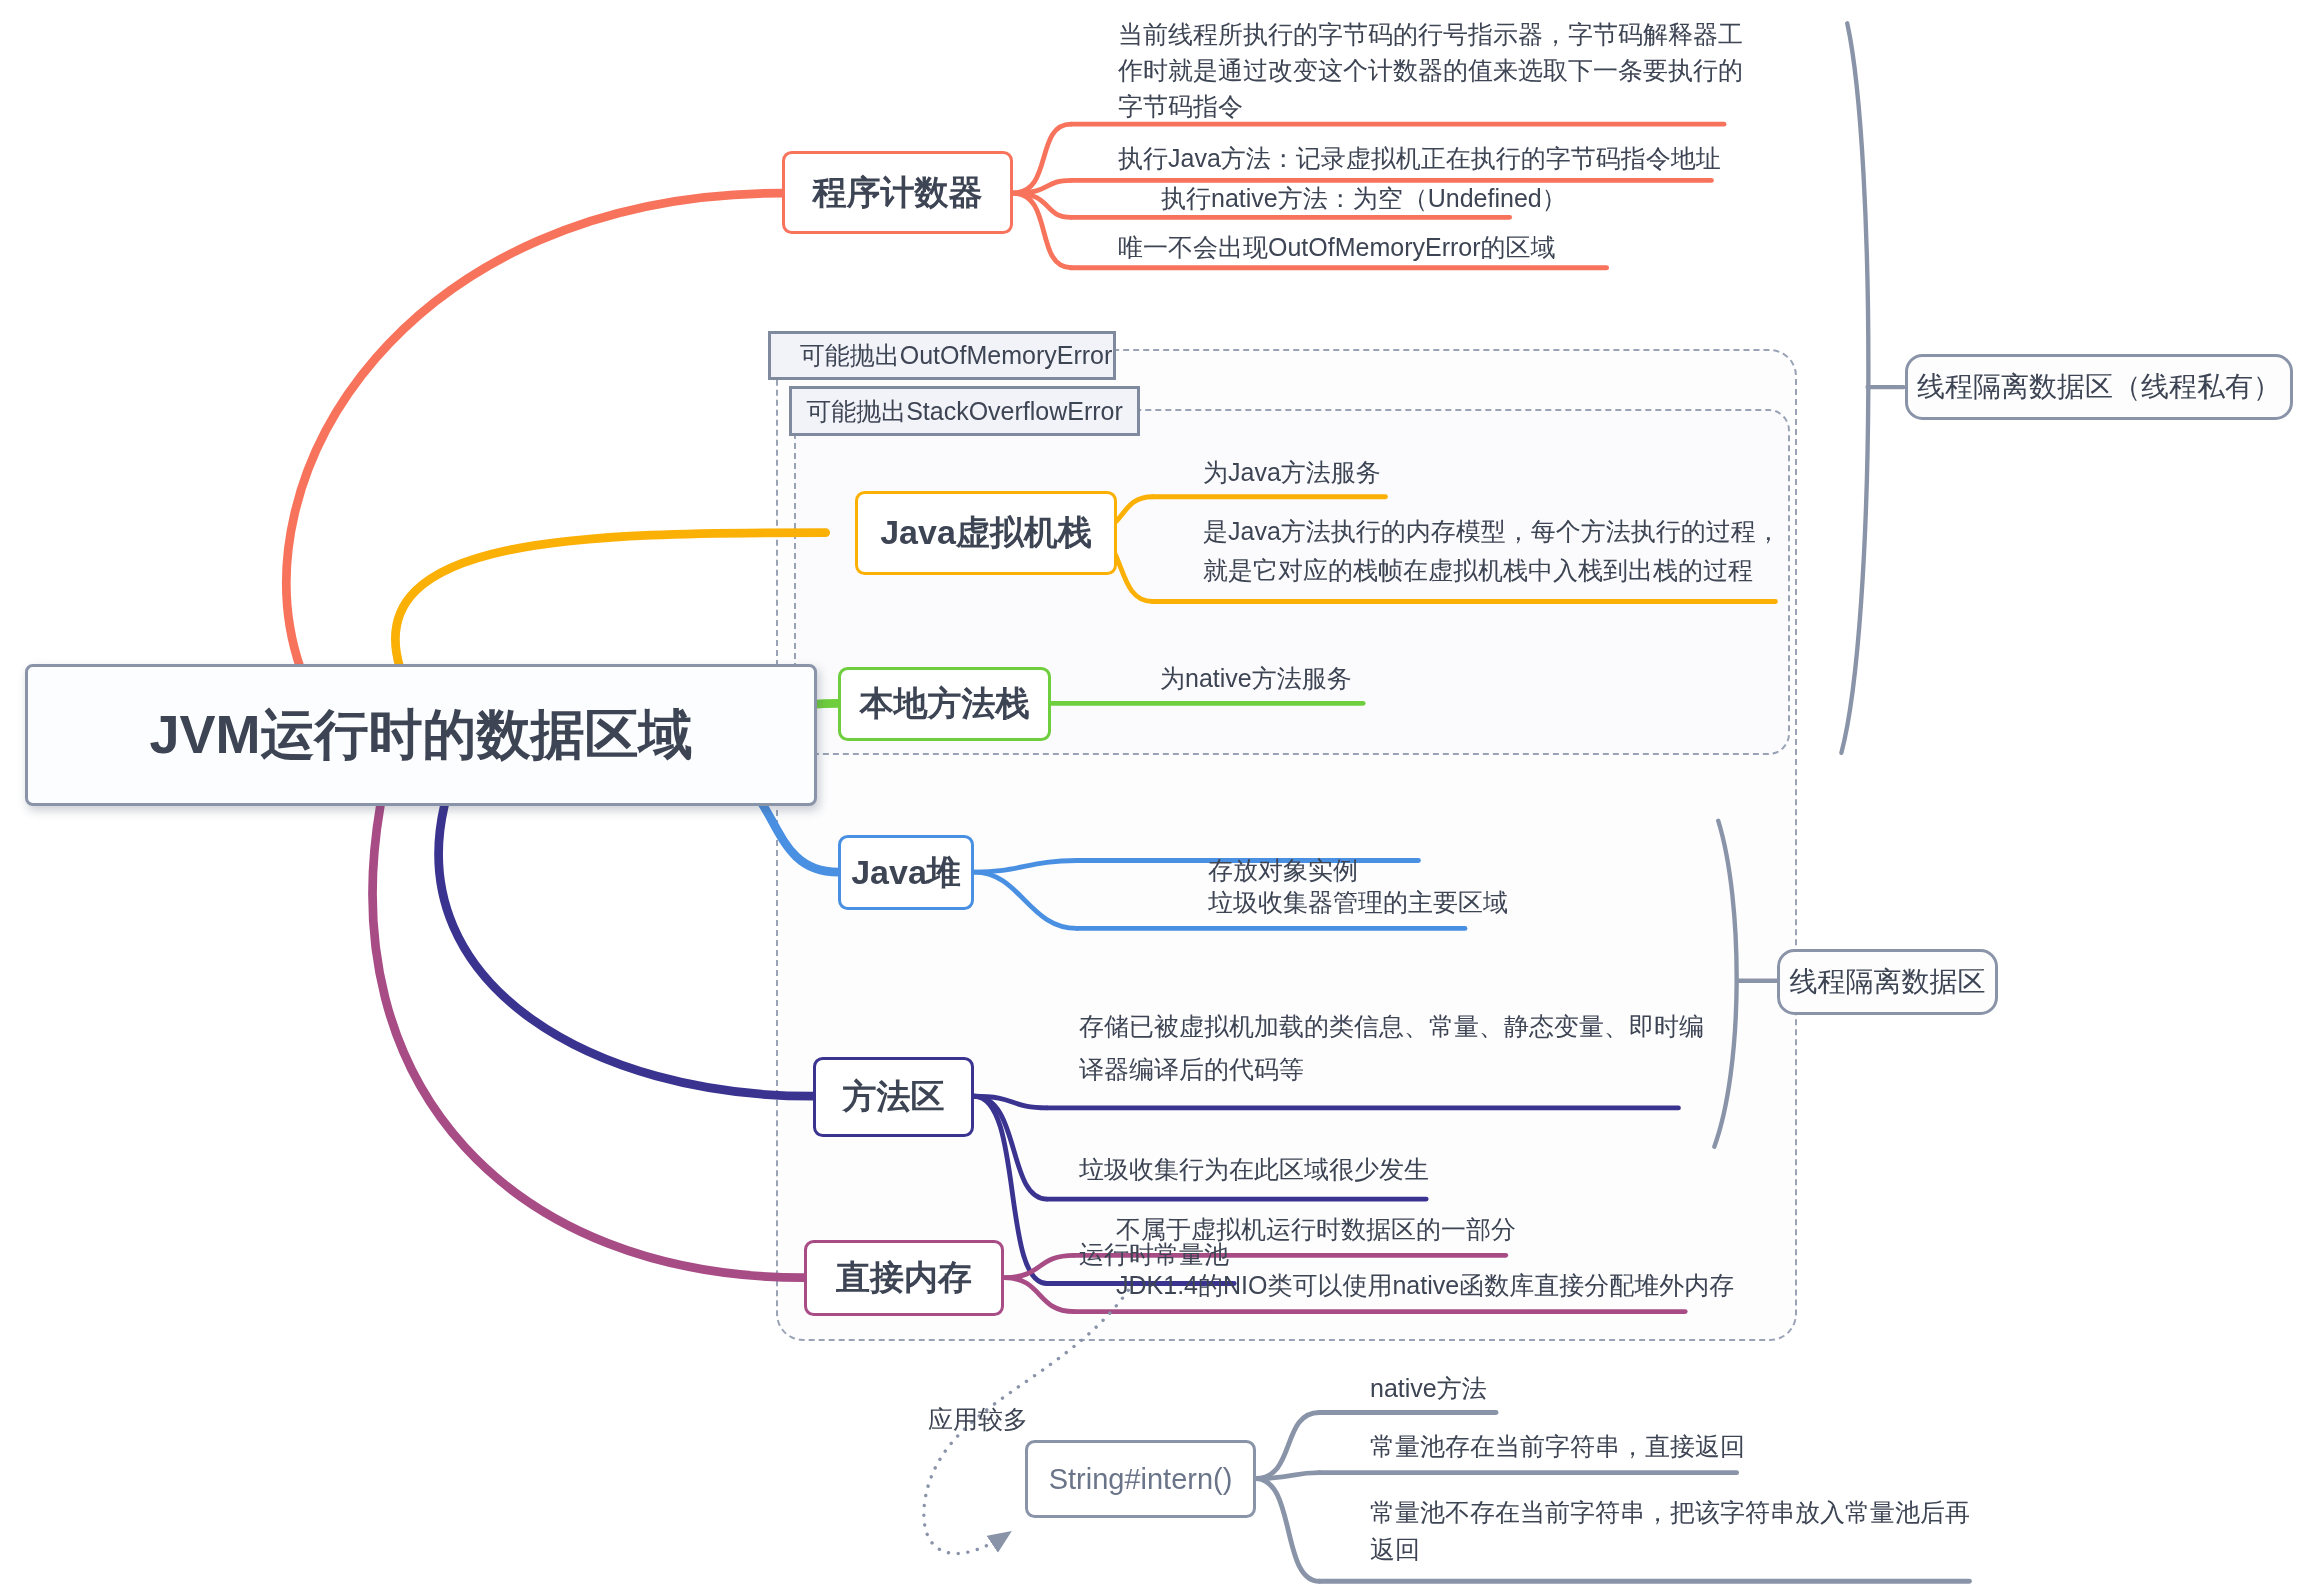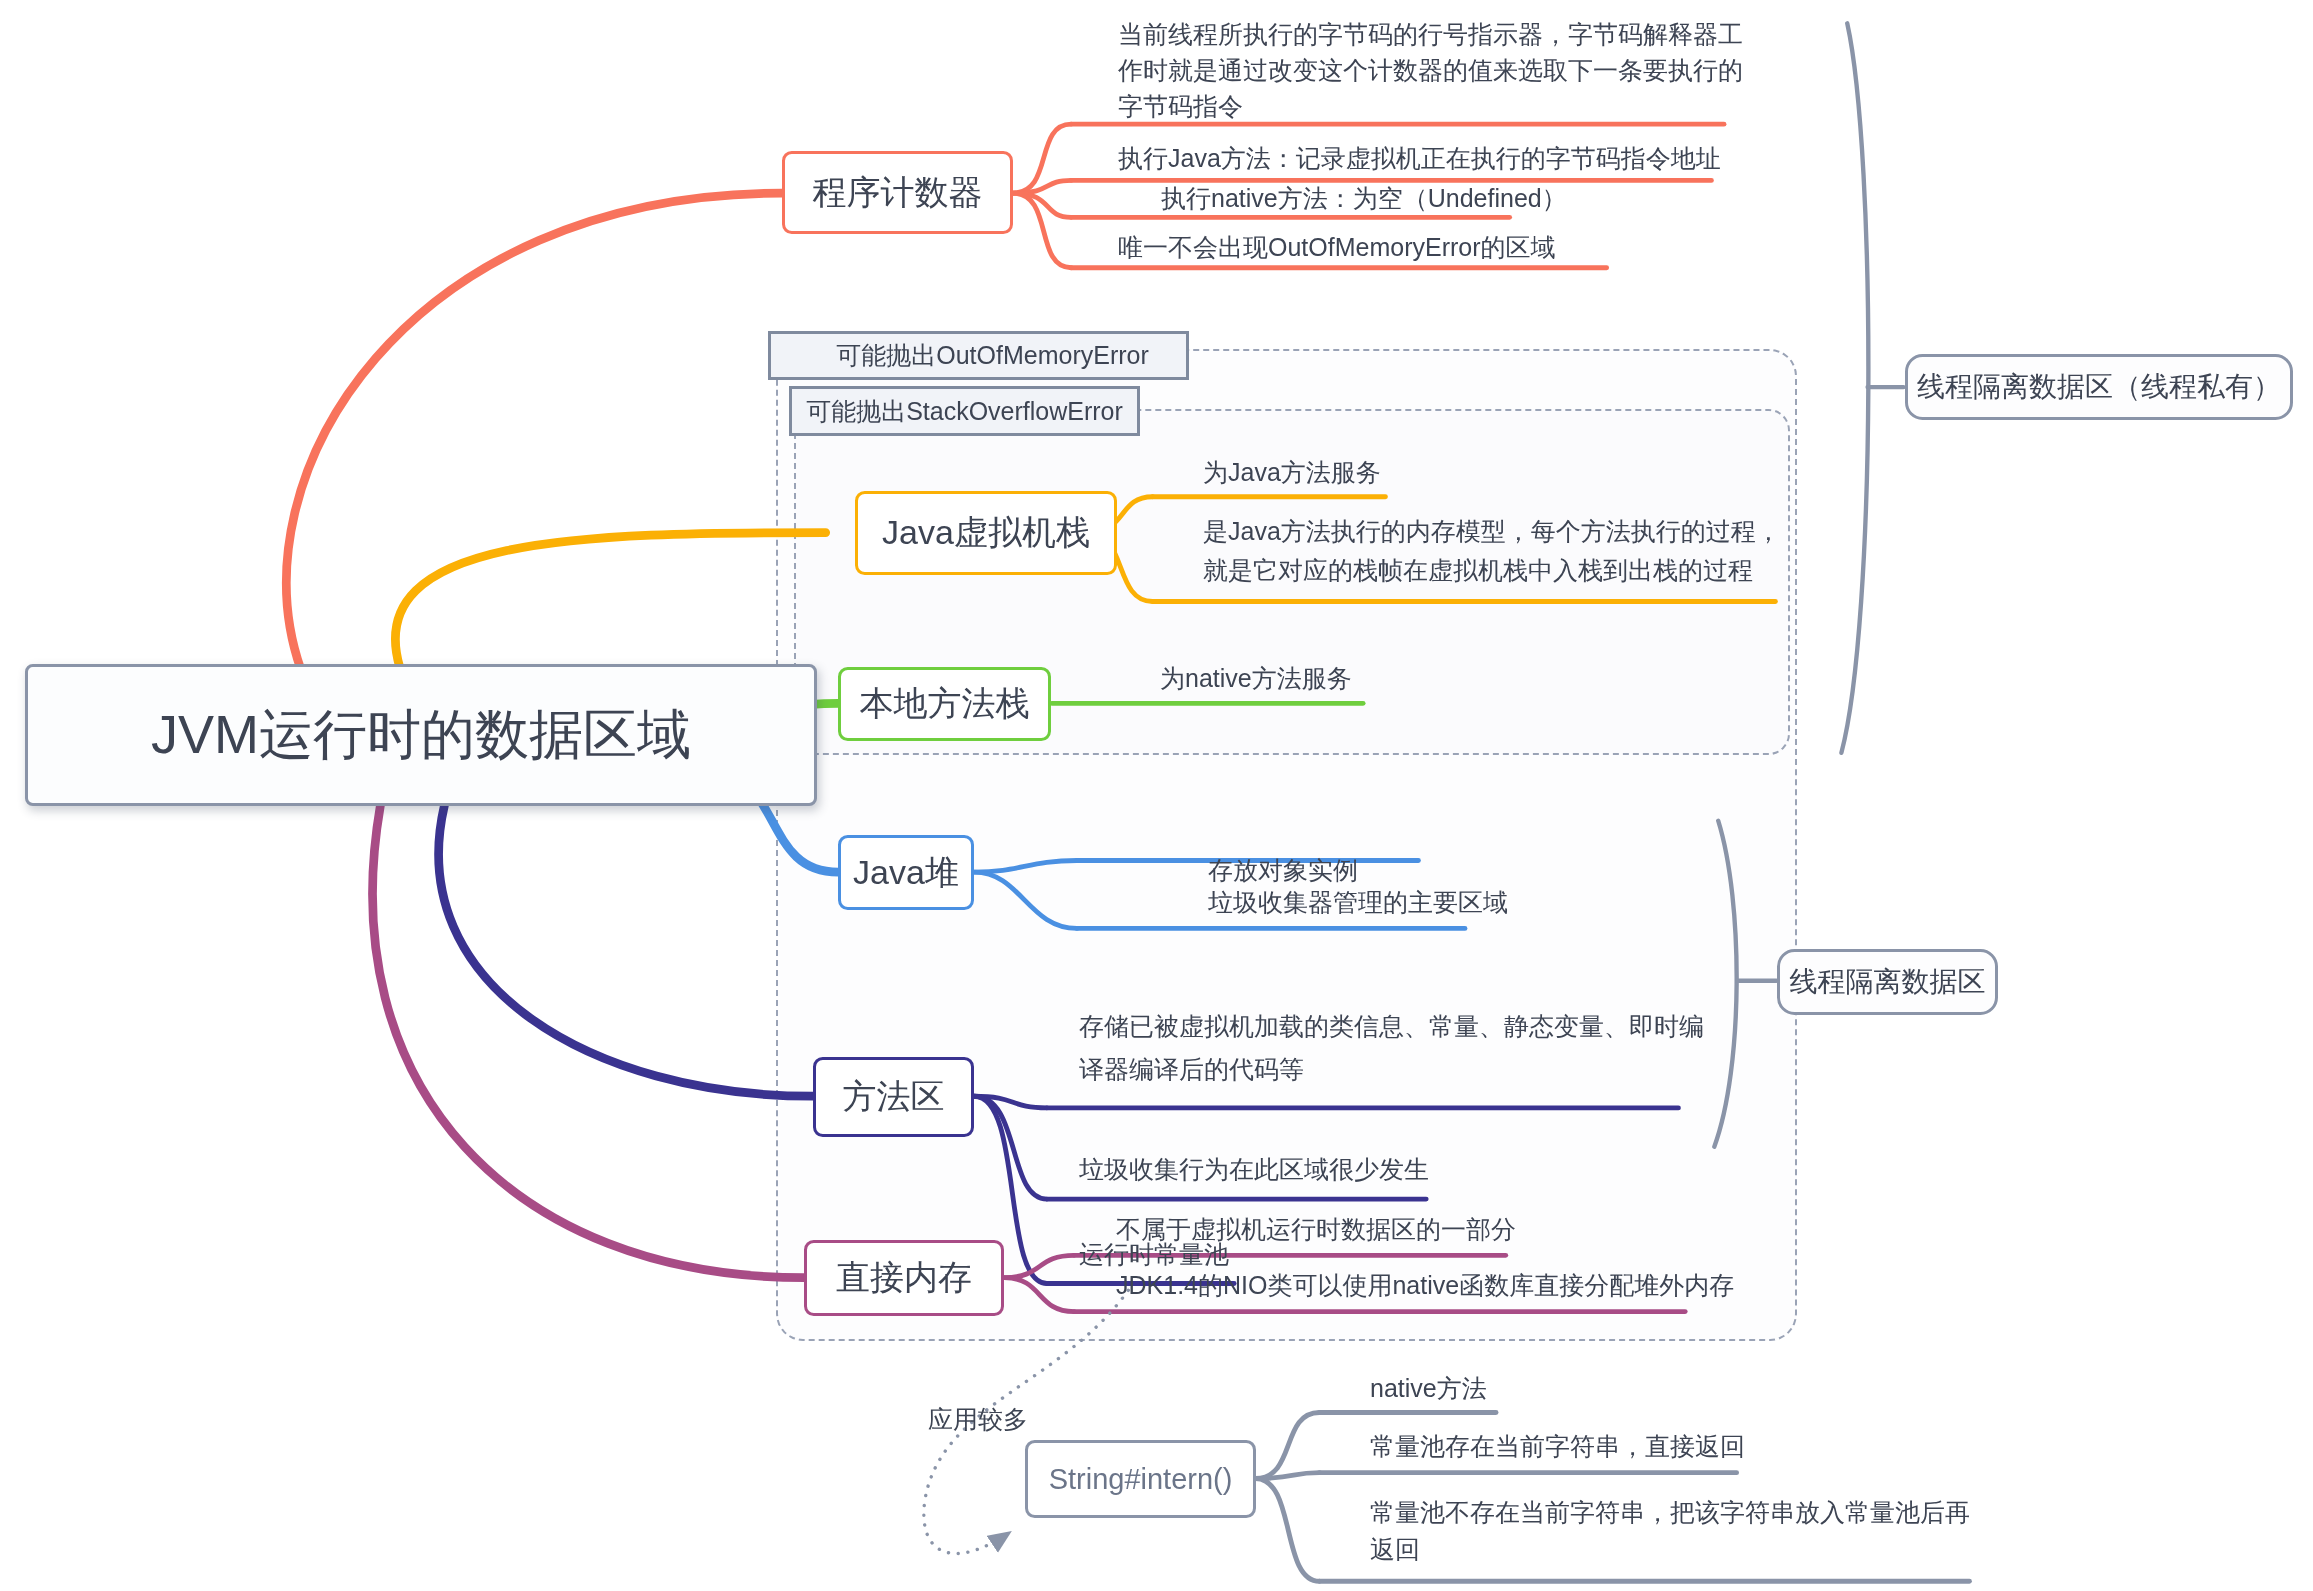--- a/index.html
+++ b/index.html
@@ -6,21 +6,21 @@
   #canvas{
     position:relative;width:2313px;height:1591px;overflow:hidden;
     font-family:"Liberation Sans","DejaVu Sans",sans-serif;color:#3d4453;
   }
   svg.wires{position:absolute;left:0;top:0;}
   .dotted{position:absolute;border:2.9px dashed #9aa3b6;border-radius:27px;background:rgba(246,247,250,0.25);}
   .node{
     position:absolute;box-sizing:border-box;background:#ffffff;
     border:3.9px solid #8a94a8;border-radius:9.7px;
     display:flex;align-items:center;justify-content:center;
-    font-weight:normal;font-size:34px;color:#3d4453;white-space:nowrap;
+    font-weight:bold;font-size:34px;color:#3d4453;white-space:nowrap;
   }
   .node.root{
     border-radius:7.8px;font-size:54px;background:#fcfdfe;
     box-shadow:2.9px 4.9px 9.7px rgba(60,70,90,0.25);
   }
   .node.plain{font-weight:normal;font-size:29px;color:#6b7589;}
   .child{position:absolute;font-size:25px;line-height:1.32;color:#3d4453;white-space:nowrap;}
   .child.wrap{white-space:normal;}
   .tag{
     position:absolute;box-sizing:border-box;border:3.9px solid #7f8a9e;background:#f1f3f8;
@@ -160,21 +160,21 @@
   <div class="child" style="left:1079px;top:1153px;">垃圾收集行为在此区域很少发生</div>
   <div class="child" style="left:1079px;top:1238px;">运行时常量池</div>
 
   <div class="child" style="left:1116px;top:1213px;">不属于虚拟机运行时数据区的一部分</div>
   <div class="child" style="left:1116px;top:1269px;">JDK1.4的NIO类可以使用native函数库直接分配堆外内存</div>
 
   <div class="child" style="left:1370px;top:1372px;">native方法</div>
   <div class="child" style="left:1370px;top:1430px;">常量池存在当前字符串，直接返回</div>
   <div class="child wrap" style="left:1370px;top:1494px;width:611px;line-height:37px;">常量池不存在当前字符串，把该字符串放入常量池后再返回</div>
 
-  <div class="tag" style="left:768px;top:331px;width:421px;height:49px;padding-left:28px;">可能抛出OutOfMemoryError</div>
+  <div class="tag" style="left:768px;top:331px;width:348px;height:49px;padding-left:28px;">可能抛出OutOfMemoryError</div>
   <div class="tag" style="left:789px;top:386px;width:351px;height:50px;">可能抛出StackOverflowError</div>
 
   <div class="pill" style="left:1905px;top:354px;width:388px;height:66px;">线程隔离数据区（线程私有）</div>
   <div class="pill" style="left:1777px;top:949px;width:221px;height:66px;">线程隔离数据区</div>
 
   <div class="note" style="left:928px;top:1403px;">应用较多</div>
 
 </div>
 
 

